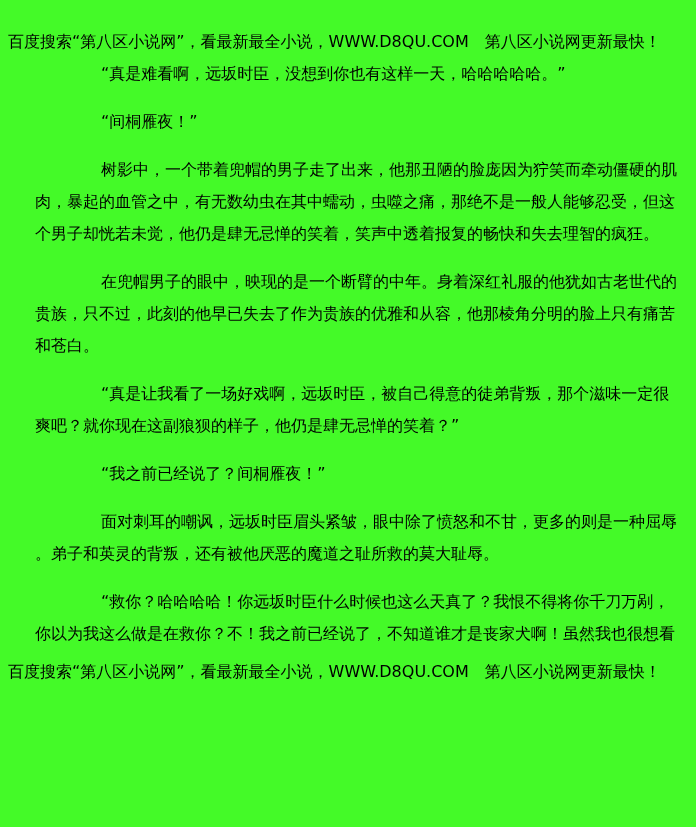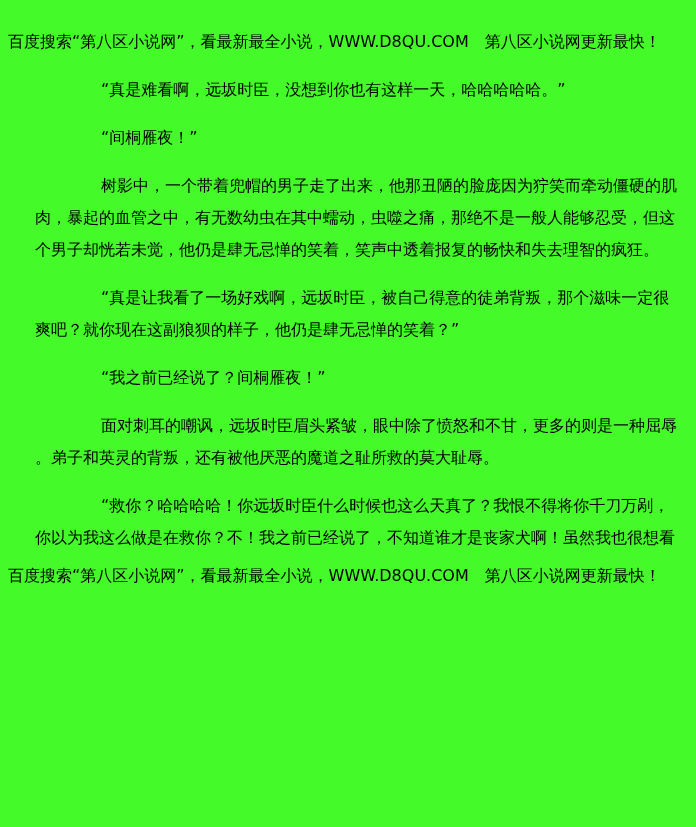--- a/index.html
+++ b/index.html
@@ -21,40 +21,40 @@
     white-space: pre-wrap;
   }
   .promo-banner-bottom {
     margin-top: 6px;
     padding: 0 8px 0 8px;
     white-space: pre-wrap;
   }
   .novel-content {
     margin-left: 35px;
     width: 643px;
-    margin-top: 16px;
   }
   .novel-content p {
     margin: 16px 0 0 0;
     text-indent: 66px;
     word-break: break-all;
     line-break: anywhere;
   }
   .novel-content p.first {
     margin-top: 0;
   }
 </style>
 </head>
 <body>
 
 <div class="promo-banner-top">百度搜索“第八区小说网”，看最新最全小说，WWW.D8QU.COM　第八区小说网更新最快！</div>
 
 <div class="novel-content">
   <p class="first">“真是难看啊，远坂时臣，没想到你也有这样一天，哈哈哈哈哈。”</p>
   <p>“间桐雁夜！”</p>
   <p>树影中，一个带着兜帽的男子走了出来，他那丑陋的脸庞因为狞笑而牵动僵硬的肌肉，暴起的血管之中，有无数幼虫在其中蠕动，虫噬之痛，那绝不是一般人能够忍受，但这个男子却恍若未觉，他仍是肆无忌惮的笑着，笑声中透着报复的畅快和失去理智的疯狂。</p>
+  <p>在兜帽男子的眼中，映现的是一个断臂的中年。身着深红礼服的他犹如古老世代的贵族，只不过，此刻的他早已失去了作为贵族的优雅和从容，他那棱角分明的脸上只有痛苦和苍白。</p>
   <p>“真是让我看了一场好戏啊，远坂时臣，被自己得意的徒弟背叛，那个滋味一定很爽吧？就你现在这副狼狈的样子，他仍是肆无忌惮的笑着？”</p>
   <p>“我之前已经说了？间桐雁夜！”</p>
   <p>面对刺耳的嘲讽，远坂时臣眉头紧皱，眼中除了愤怒和不甘，更多的则是一种屈辱。弟子和英灵的背叛，还有被他厌恶的魔道之耻所救的莫大耻辱。</p>
   <p>“救你？哈哈哈哈！你远坂时臣什么时候也这么天真了？我恨不得将你千刀万剐，你以为我这么做是在救你？不！我之前已经说了，不知道谁才是丧家犬啊！虽然我也很想看</p>
 </div>
 
 <div class="promo-banner-bottom">百度搜索“第八区小说网”，看最新最全小说，WWW.D8QU.COM　第八区小说网更新最快！</div>
 
 </body></html>

